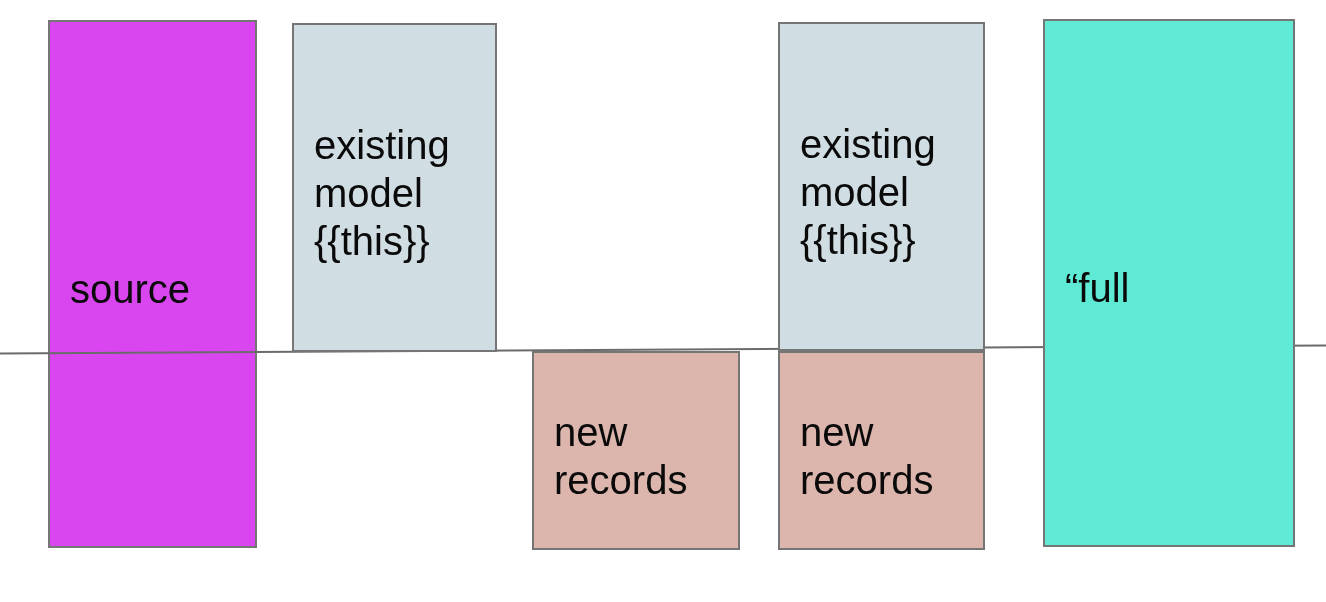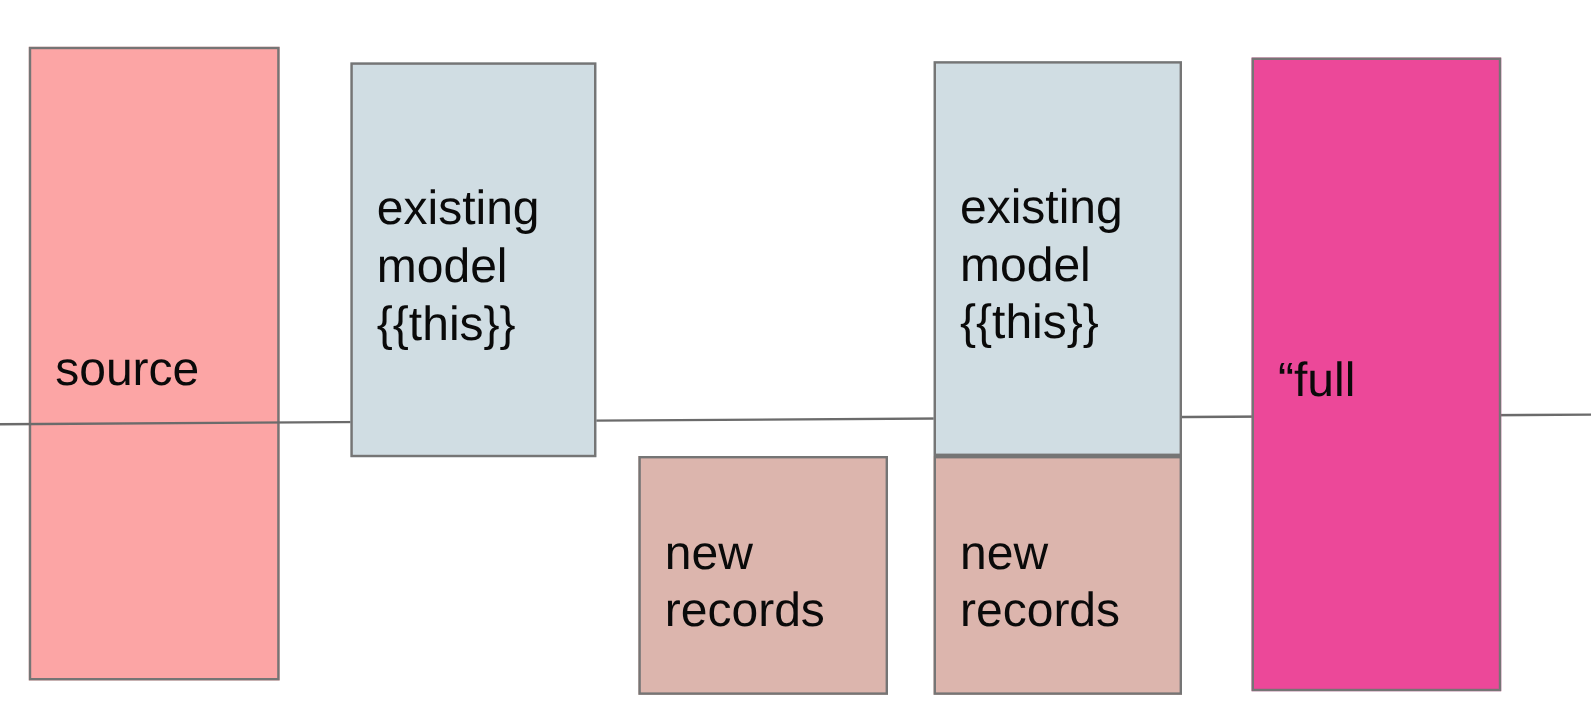--- a/index.html
+++ b/index.html
@@ -9,21 +9,21 @@
     height: 602px;
     overflow: hidden;
     font-family: "Liberation Sans", sans-serif;
   }
   .box {
     position: absolute;
     box-sizing: border-box;
     border: 2px solid #757575;
   }
   .z-under { z-index: 1; }
-  .z-over  { z-index: 3; margin-top: 29px; }
+  .z-over  { z-index: 3; }
   .divider {
     position: absolute;
     left: 0; top: 0;
     z-index: 2;
     pointer-events: none;
   }
   .label {
     position: absolute;
     inset: 0;
     display: flex;
@@ -36,21 +36,21 @@
     line-height: 48px;
     letter-spacing: 0px;
   }
   .ln { white-space: pre; }
 </style>
 </head>
 <body>
 
 <div class="canvas" style="background-color: rgb(255, 255, 255); color: rgb(10, 10, 10);">
 
-  <div class="box z-under" style="left: 24px; top: 20px; width: 209px; height: 528px; background-color: #fca5a5; border-color: rgb(117, 117, 117); margin-top: 19px;">
+  <div class="box z-under" style="left: 48px; top: 20px; width: 209px; height: 528px; background-color: #d946ef; border-color: rgb(117, 117, 117);">
     <div class="label">
       <div class="ln">source</div>
     </div>
   </div>
 
   <svg class="divider" width="1326" height="602" viewBox="0 0 1326 602">
     <line x1="0" y1="353.5" x2="1326" y2="345.5" stroke-width="2" stroke="#6b6b6b"></line>
   </svg>
 
   <div class="box z-over" style="left: 292px; top: 23px; width: 205px; height: 329px; background-color: rgb(208, 221, 227); border-color: rgb(117, 117, 117);">
@@ -76,19 +76,19 @@
     </div>
   </div>
 
   <div class="box z-over" style="left: 778px; top: 351px; width: 207px; height: 199px; background-color: rgb(220, 181, 173); border-color: rgb(117, 117, 117);">
     <div class="label">
       <div class="ln">new</div>
       <div class="ln">records</div>
     </div>
   </div>
 
-  <div class="box z-over" style="left: 1043px; top: 19px; width: 208px; height: 528px; background-color: #ec4899; border-color: rgb(117, 117, 117);">
+  <div class="box z-over" style="left: 1043px; top: 19px; width: 252px; height: 528px; background-color: #5eead4; border-color: rgb(117, 117, 117);">
     <div class="label">
       <div class="ln">“full</div>
     </div>
   </div>
 
 </div>
 
 </body></html>

